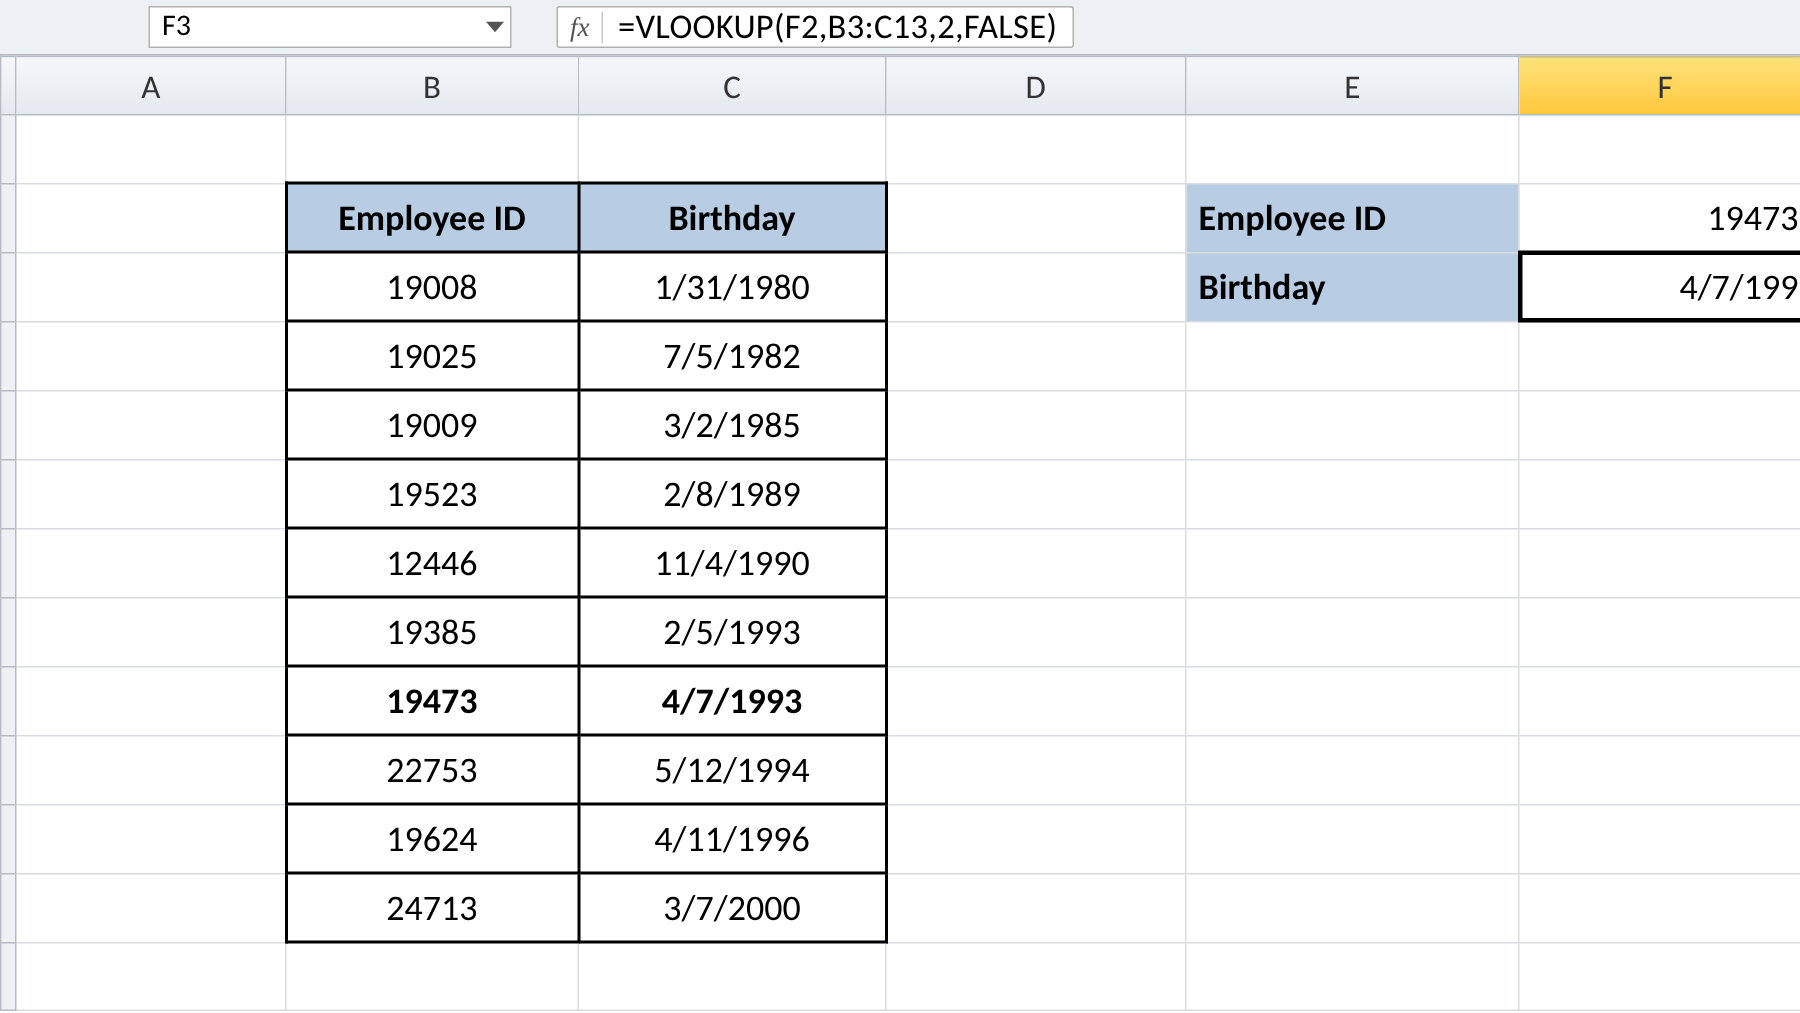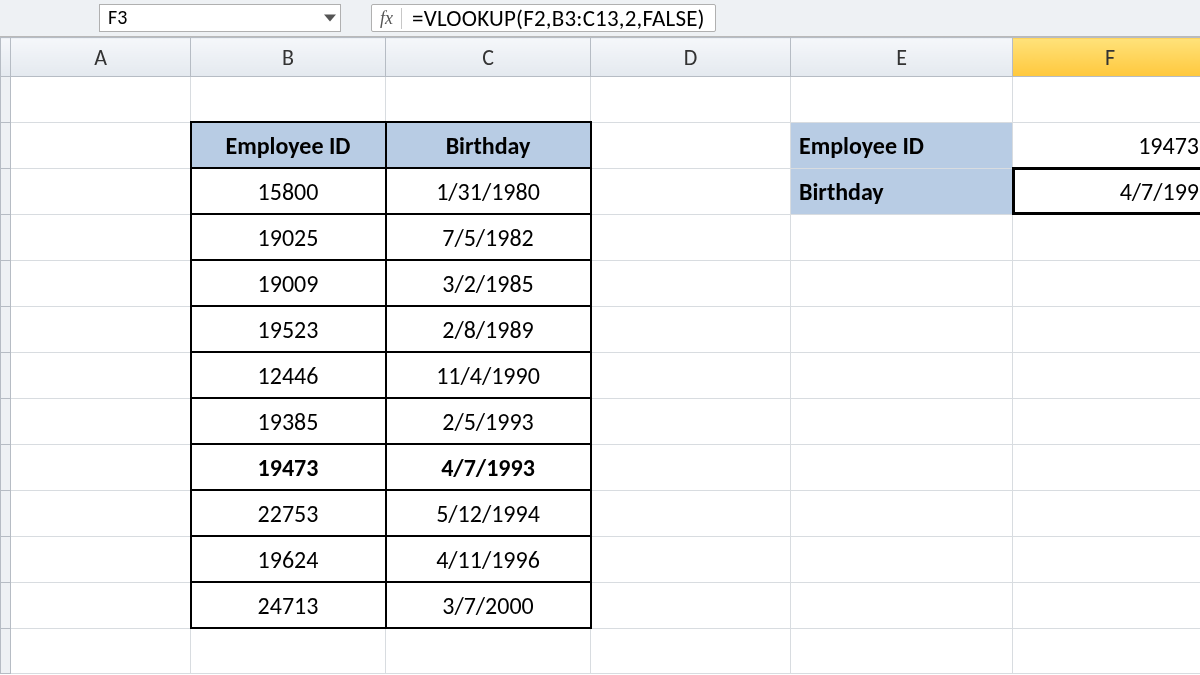--- a/index.html
+++ b/index.html
@@ -81,21 +81,21 @@
     <td class="blueHdr">Employee ID</td>
     <td class="blueHdr">Birthday</td>
     <td></td>
     <td class="lookupLbl">Employee ID</td>
     <td class="valR">19473</td>
   </tr>
 
   <tr>
     <td class="rowhead"></td>
     <td></td>
-    <td class="tblcell">15800</td>
+    <td class="tblcell">19008</td>
     <td class="tblcell">1/31/1980</td>
     <td></td>
     <td class="lookupLbl">Birthday</td>
     <td class="valR selcell">4/7/199</td>
   </tr>
 
   <tr>
           <td class="rowhead"></td>
           <td></td>
           <td class="tblcell">19025</td>

